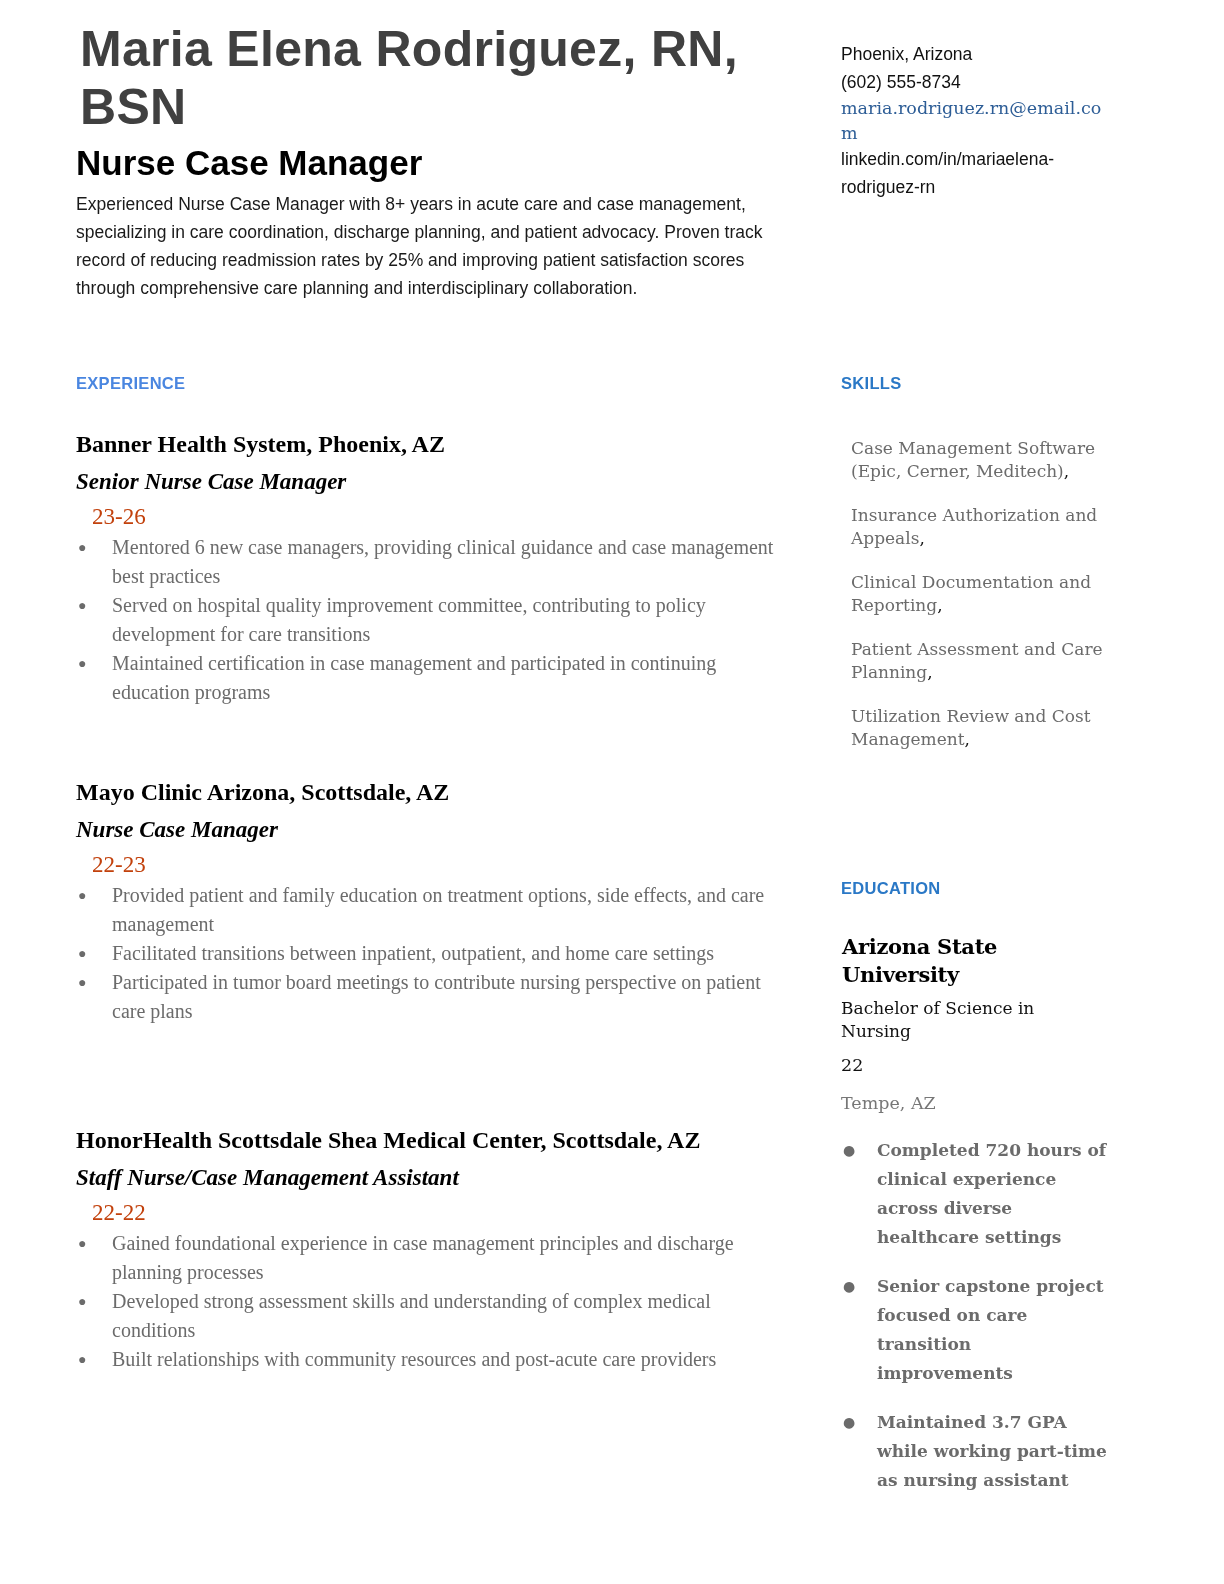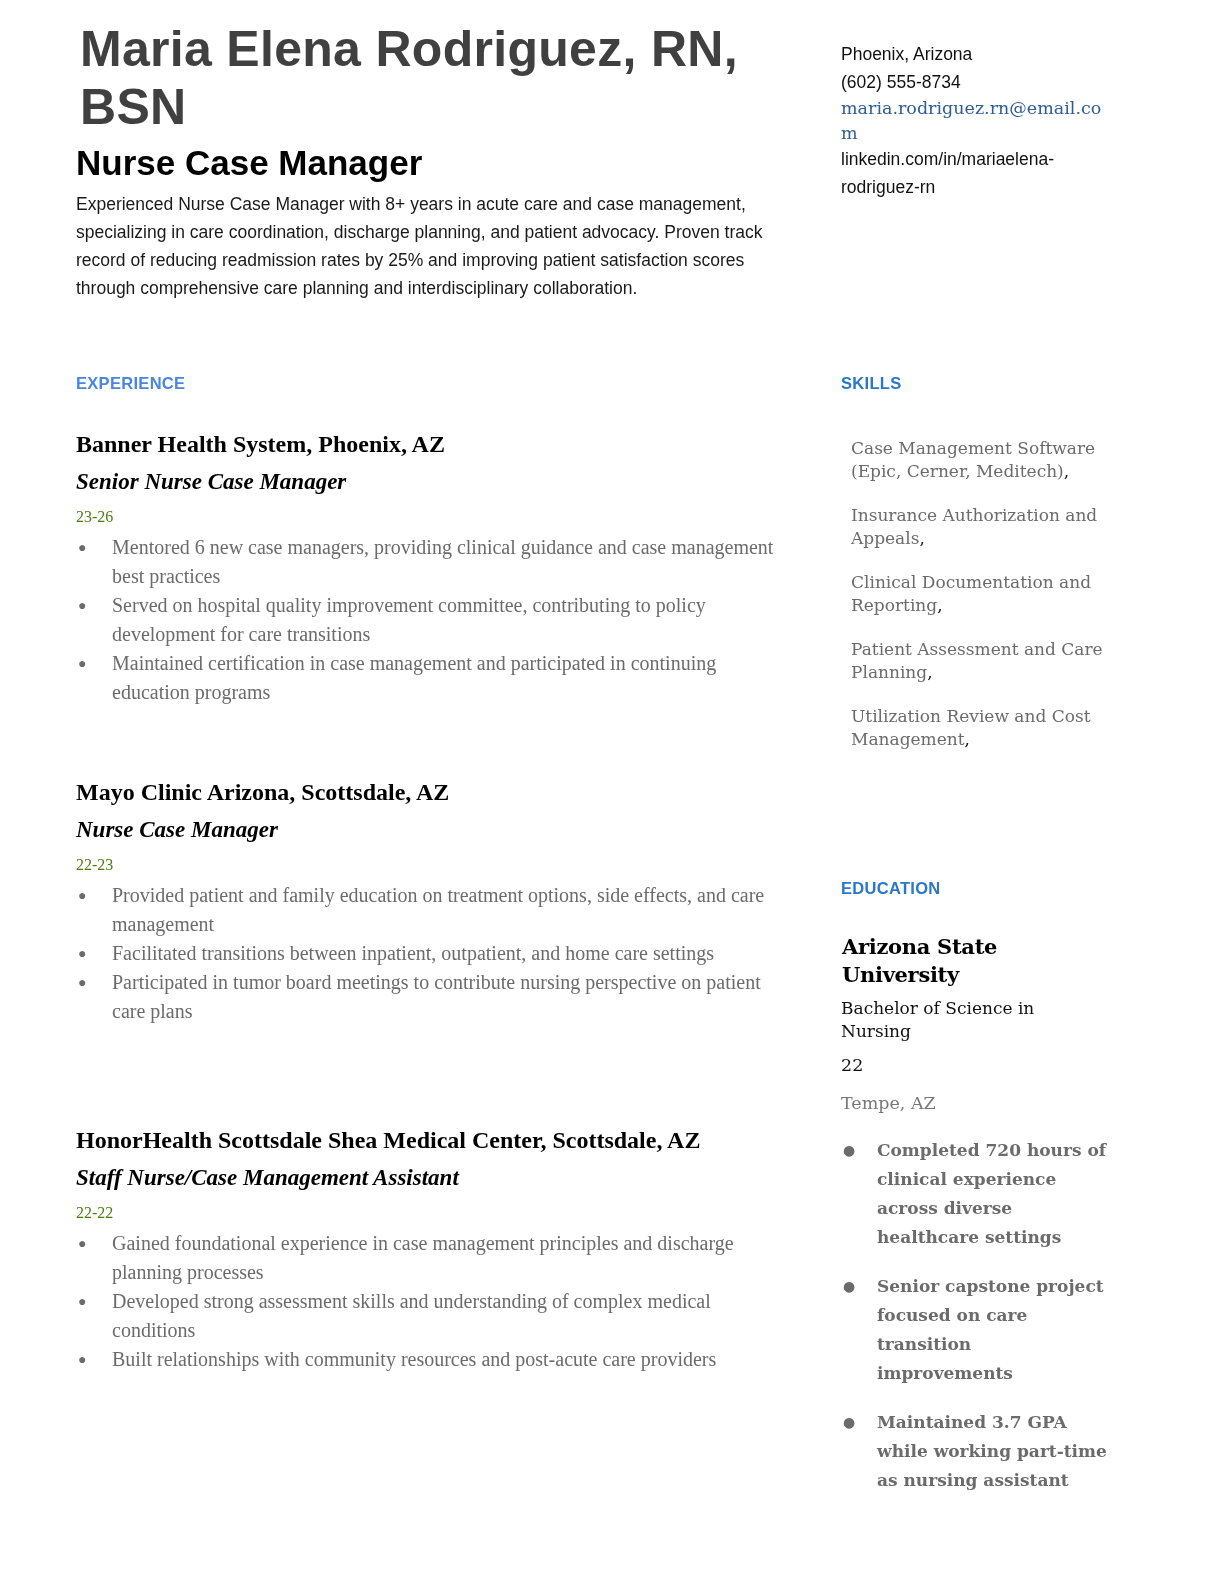--- a/index.html
+++ b/index.html
@@ -20,21 +20,21 @@
   
   .section-title { position: absolute; margin: 0; font-family: "Liberation Sans", sans-serif; font-weight: 700; font-size: 16.5px; letter-spacing: 0.3px; }
   #exp-title { left: 76px; top: 374px; color: #4a86e0; }
   #skills-title { left: 841px; top: 374px; color: #2a78c6; }
   #edu-title { left: 841px; top: 879px; color: #2a78c6; }
 
   
   .job { position: absolute; left: 76px; width: 720px; }
   .company { margin: 0; font-family: "Liberation Serif", serif; font-weight: 700; font-size: 24px; line-height: 30px; color: #000; }
   .role { margin: 8px 0 0 0; font-family: "Liberation Serif", serif; font-style: italic; font-weight: 700; font-size: 23px; line-height: 30px; color: #000; }
-  .dates { margin: 6px 0 0 0; font-family: "Liberation Serif", serif; font-size: 16px; line-height: 28px; color: #4d7c0f; }
+  .dates { margin: 6px 0 0 16px; font-family: "Liberation Serif", serif; font-size: 23px; line-height: 28px; color: #c2410c; }
   .bullets { list-style: none; margin: 2px 0 0 0; padding: 0; }
   .bullets li { position: relative; padding-left: 36px; font-family: "Liberation Serif", serif; font-size: 20px; line-height: 29px; color: #6b6b6b; }
   .bullets li .dot { position: absolute; left: 2px; top: 0; color: #6b6b6b; font-size: 14px; }
 
   
   .skills { position: absolute; left: 841px; top: 427px; width: 275px; list-style: none; margin: 10px; padding: 0; }
   .skills li { font-family: "DejaVu Serif", serif; font-size: 17px; line-height: 22.5px; color: #6b6b6b; margin-bottom: 22px; }
   .skills li .comma { color: #111; }
 
   

